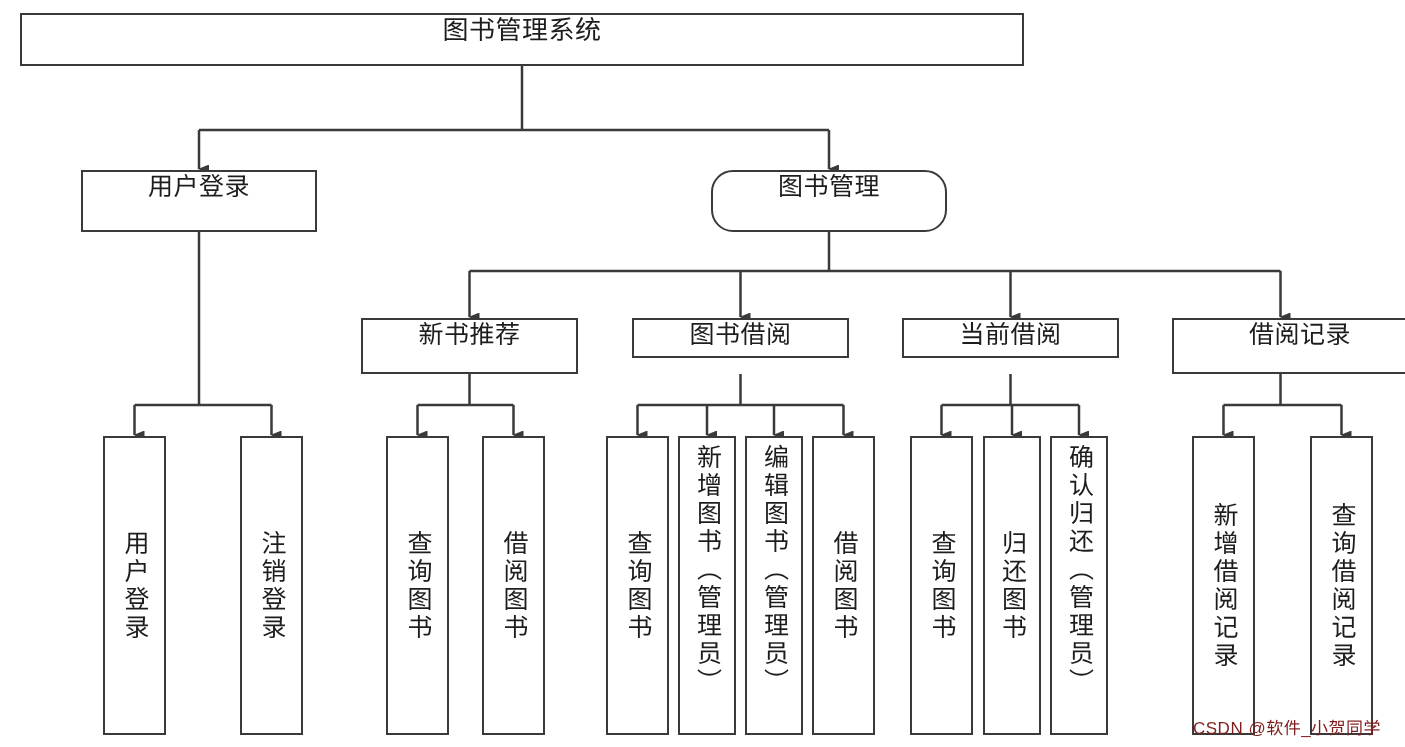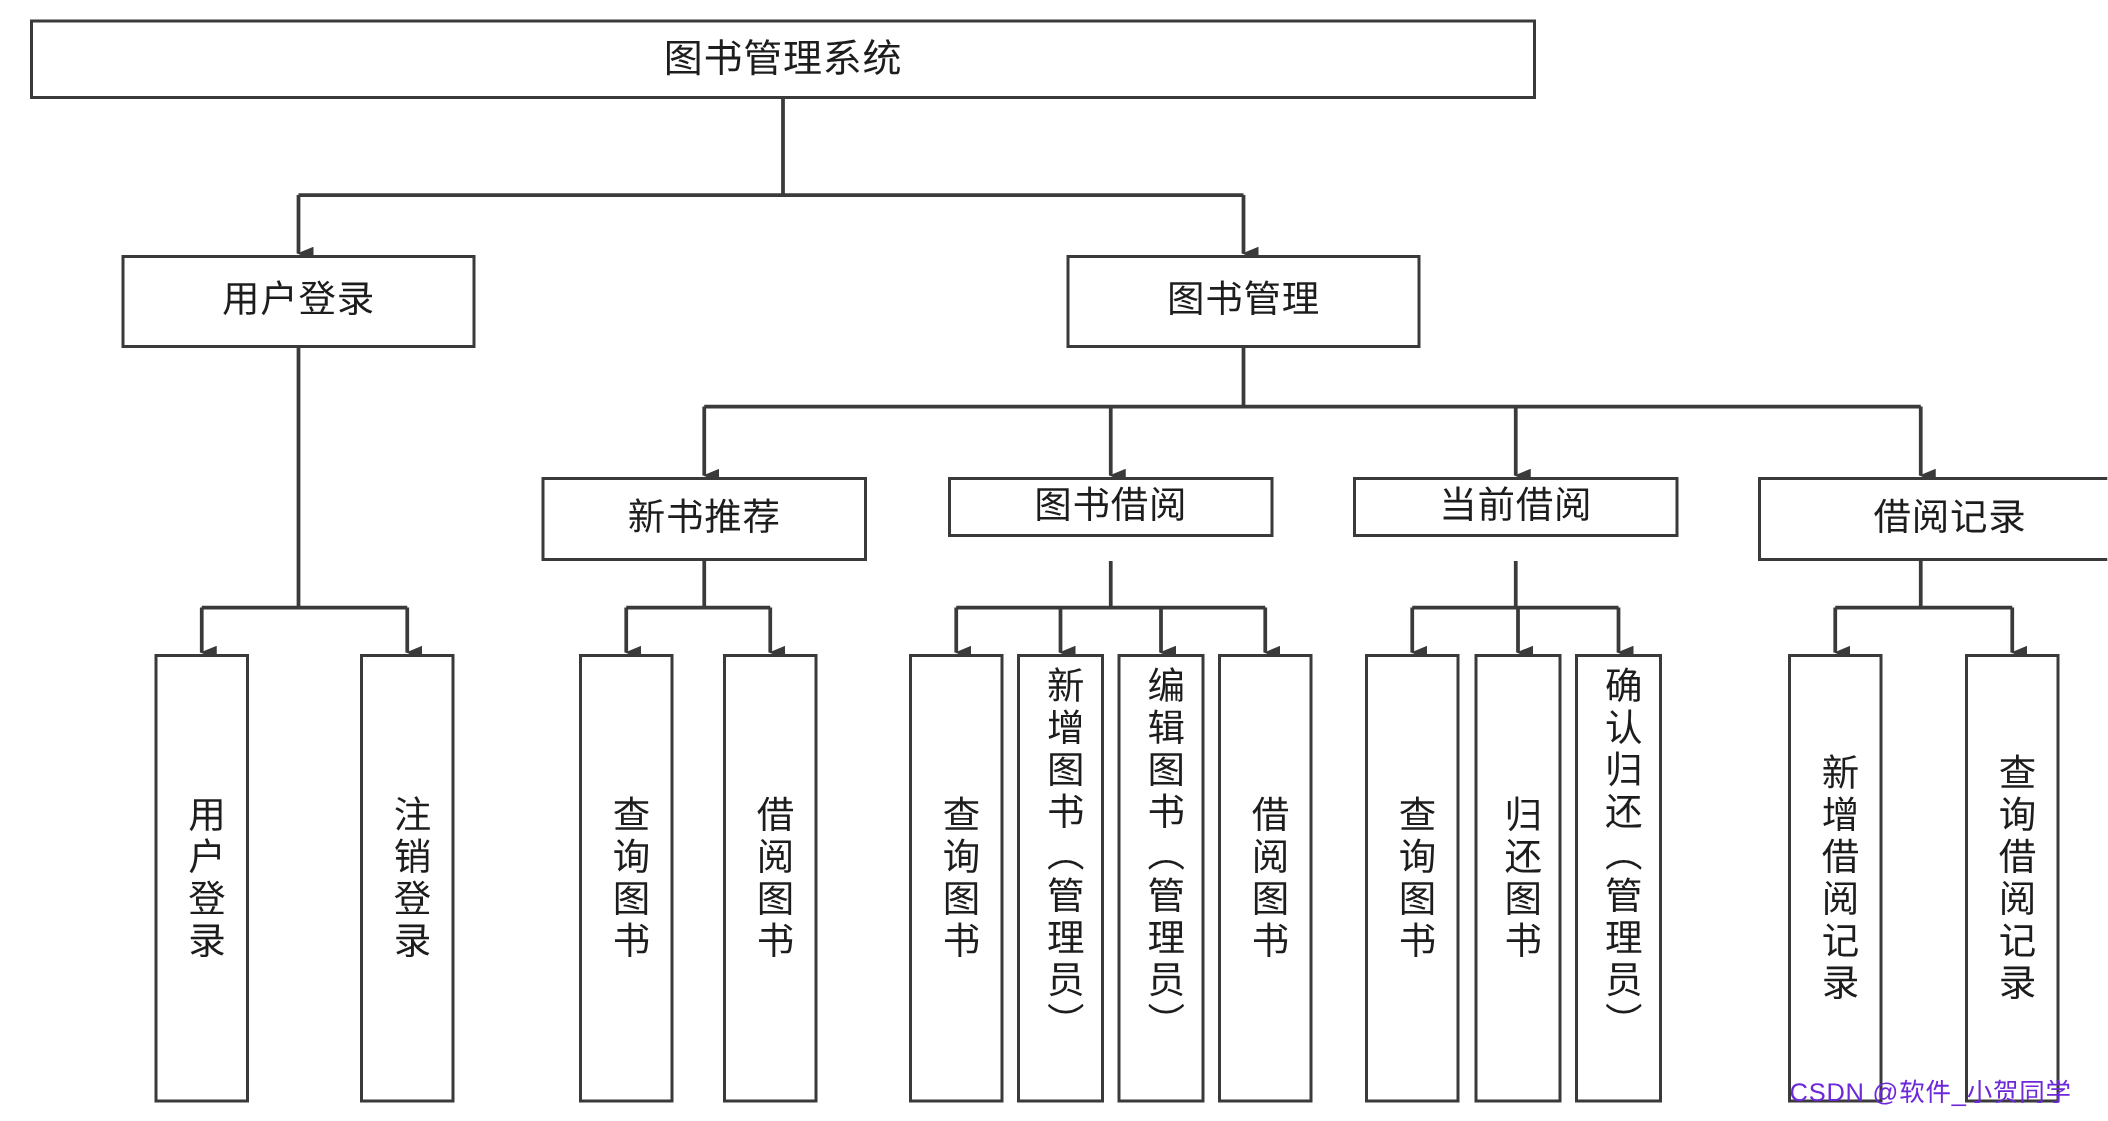--- a/index.html
+++ b/index.html
@@ -25,21 +25,21 @@
     width: 1405px;
     height: 747px;
     display: block;
   }
   .node-box {
     position: absolute;
     box-sizing: border-box;
     background: #ffffff;
     border: 2px solid #3a3a3a;
     display: flex;
-    align-items: center;
+    align-items: flex-start;
     justify-content: center;
     overflow: hidden;
   }
   .node-label {
     color: #1d1d1d;
     line-height: 1.18;
     text-align: center;
     white-space: pre-wrap;
   }
   
@@ -62,21 +62,21 @@
     letter-spacing: 3px;
     line-height: 1;
   }
   .node-v.align-top {
     align-items: flex-start;
     justify-content: center;
     padding-top: 6px;
   }
   .watermark {
     position: absolute;
-    color: #6d28d9;
+    color: #7f1d1d;
     font-size: 17px;
     white-space: nowrap;
     letter-spacing: 0.5px;
     pointer-events: none;
   }
 </style>
 </head>
 <body>
 
 <div id="diagram-root">
@@ -124,21 +124,21 @@
       </g>
   </svg>
 
   <div id="node-layer">
       <div class="node-box node-h root" style="left: 20px; top: 13px; width: 1004px; height: 53px;">
         <span class="node-label">图书管理系统</span>
       </div>
       <div class="node-box node-h" style="left: 81px; top: 170px; width: 236px; height: 62px;">
         <span class="node-label">用户登录</span>
       </div>
-      <div class="node-box node-h" style="left: 711px; top: 170px; width: 236px; height: 62px;">
+      <div class="node-box node-h" style="left: 711px; top: 170px; width: 236px; height: 62px; border-radius: 22px;">
         <span class="node-label">图书管理</span>
       </div>
       <div class="node-box node-h" style="left: 361px; top: 318px; width: 217px; height: 56px;">
         <span class="node-label">新书推荐</span>
       </div>
       <div class="node-box node-h" style="left: 632px; top: 318px; width: 217px; height: 40px;">
         <span class="node-label">图书借阅</span>
       </div>
       <div class="node-box node-h" style="left: 902px; top: 318px; width: 217px; height: 40px;">
         <span class="node-label">当前借阅</span>

